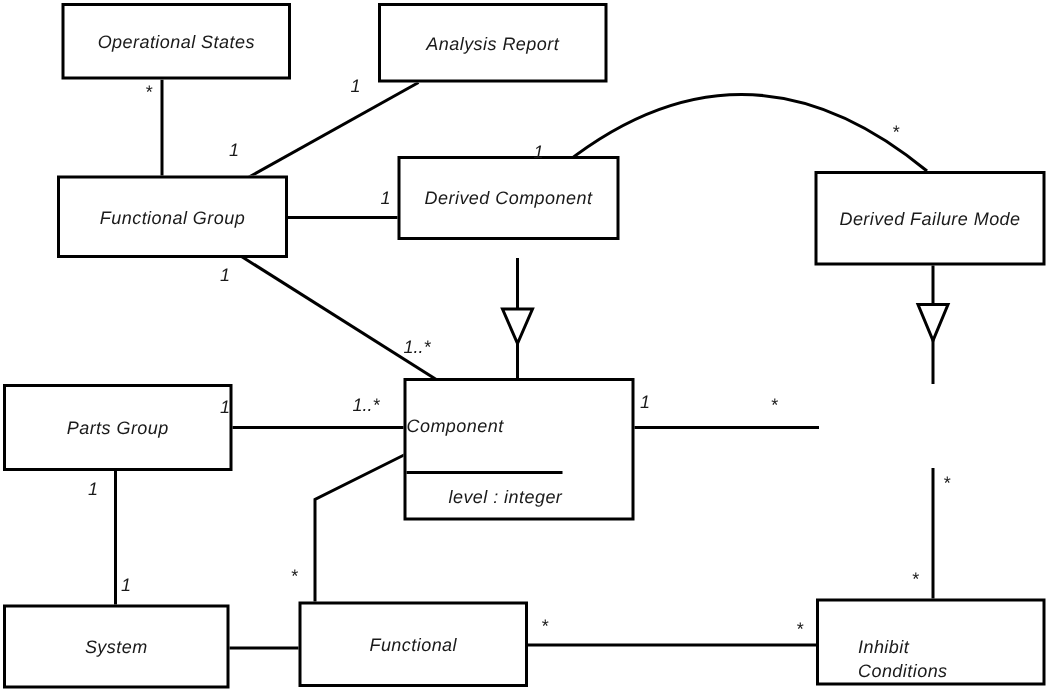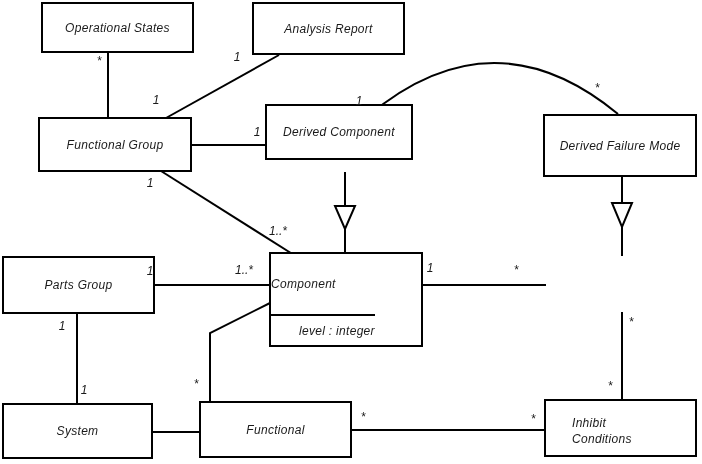--- a/index.html
+++ b/index.html
@@ -49,21 +49,21 @@
   .compartment-attrs {
     height: 29px;
     border-top: 2px solid #000000;
     display: flex;
     align-items: center;
     justify-content: flex-start;
     padding-left: 28px;
     text-align: left;
   }
   .box.multiline {
-    align-items: center;
+    align-items: flex-end;
     justify-content: flex-start;
     padding: 5px 0 0 26px;
     text-align: left;
     white-space: pre-line;
     line-height: 16px;
   }
   .mult {
     position: absolute;
     font-size: 12px;
     color: #1a1a1a;

